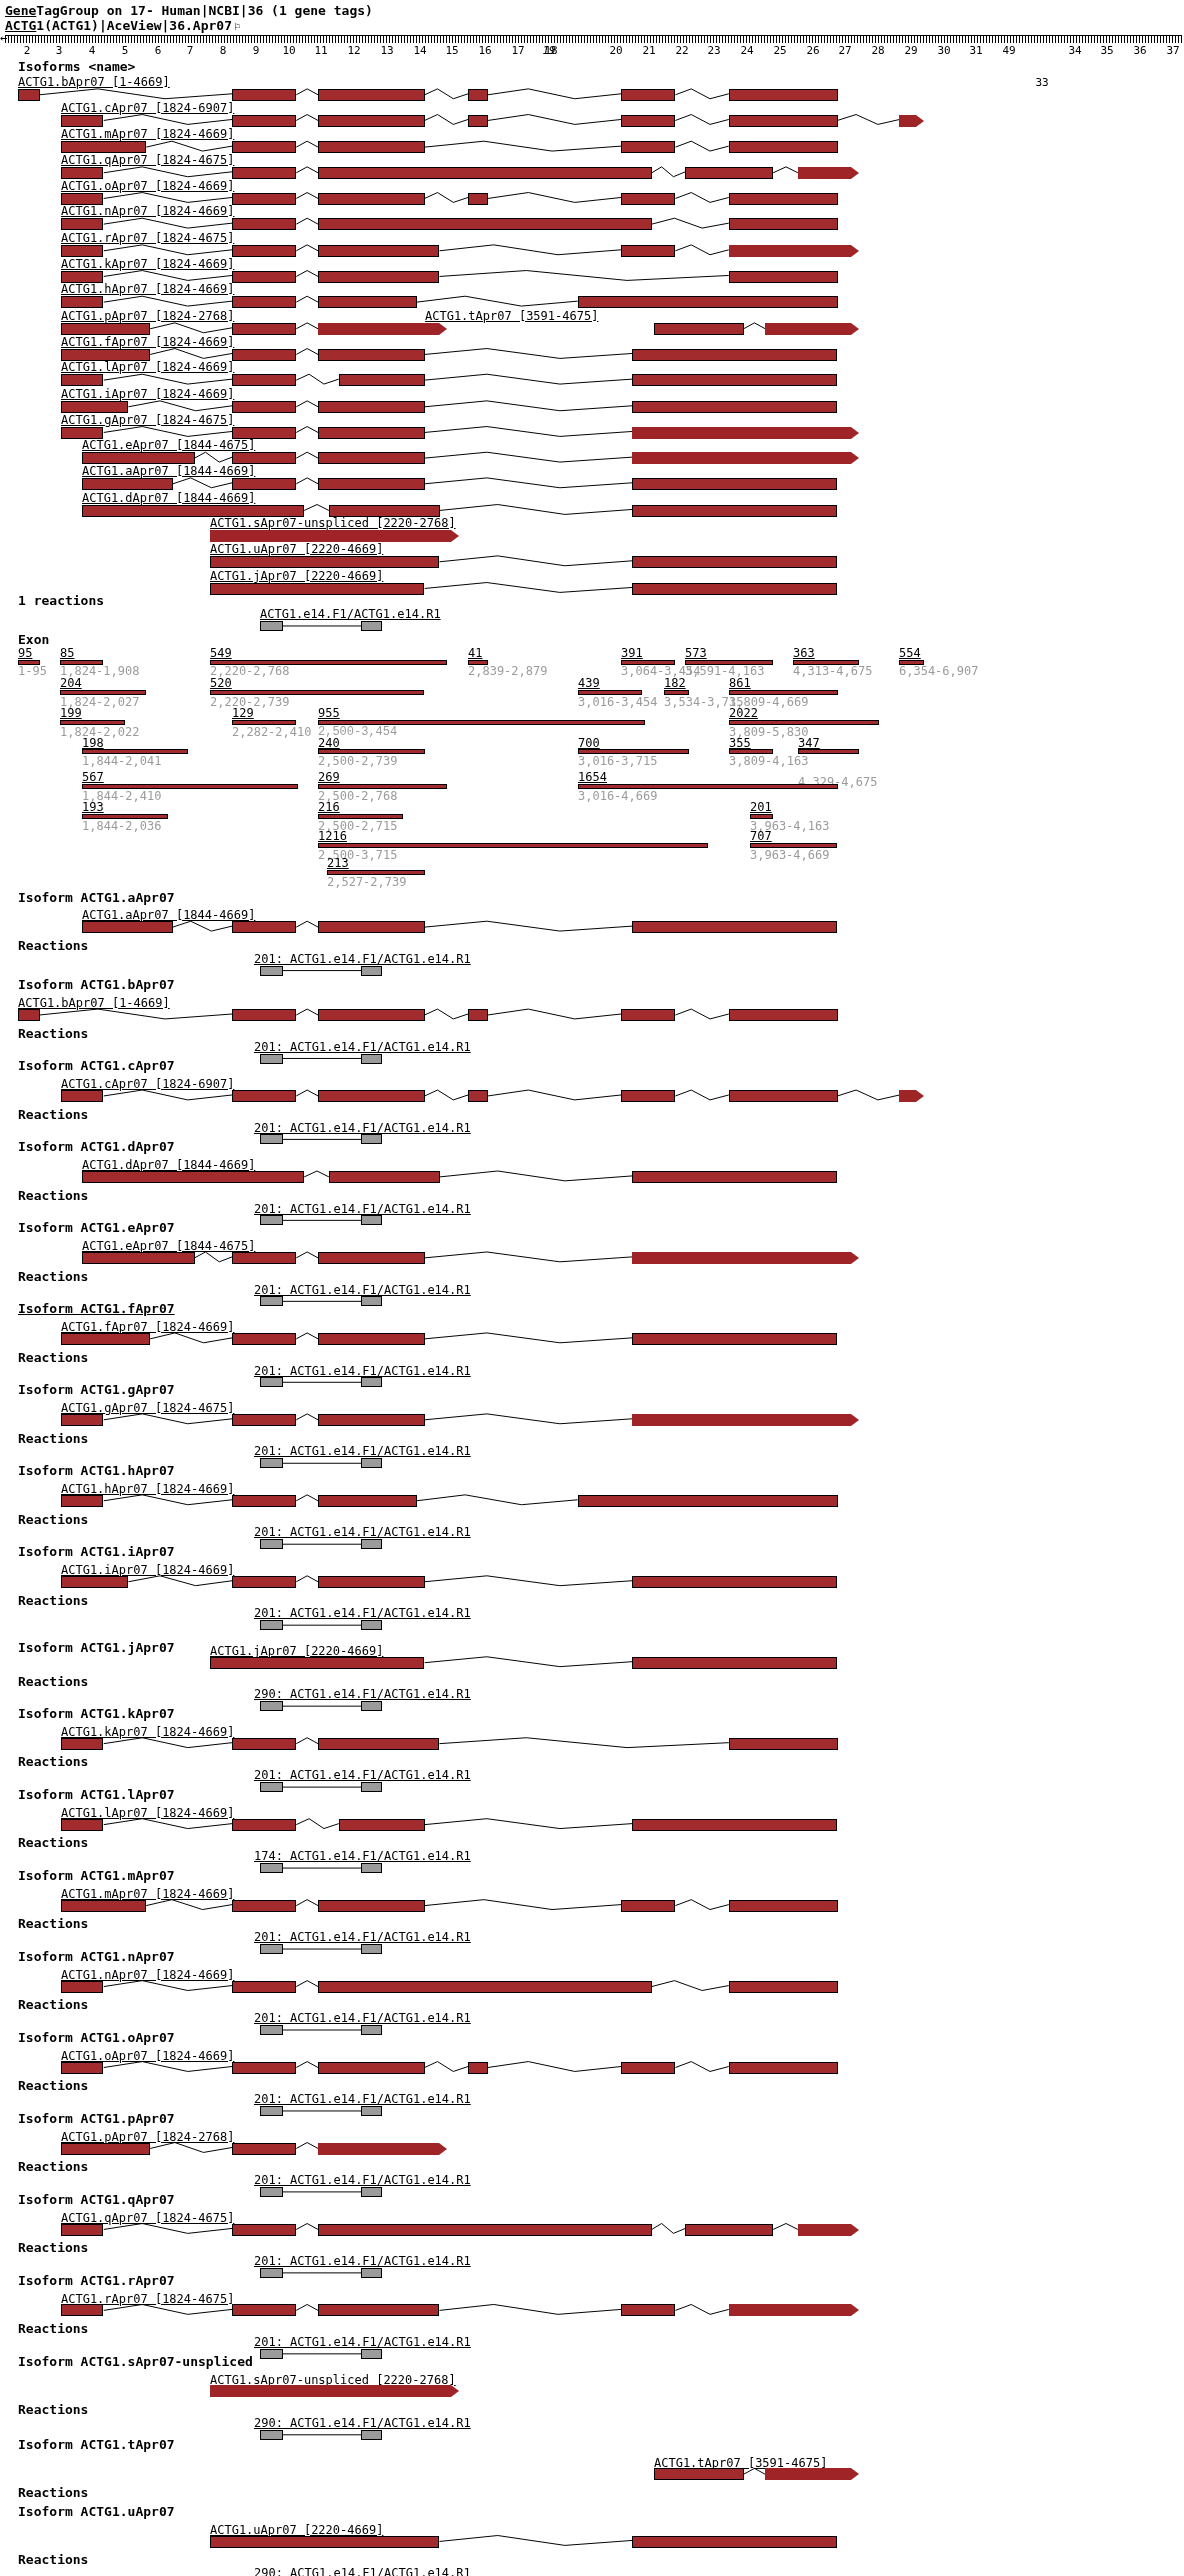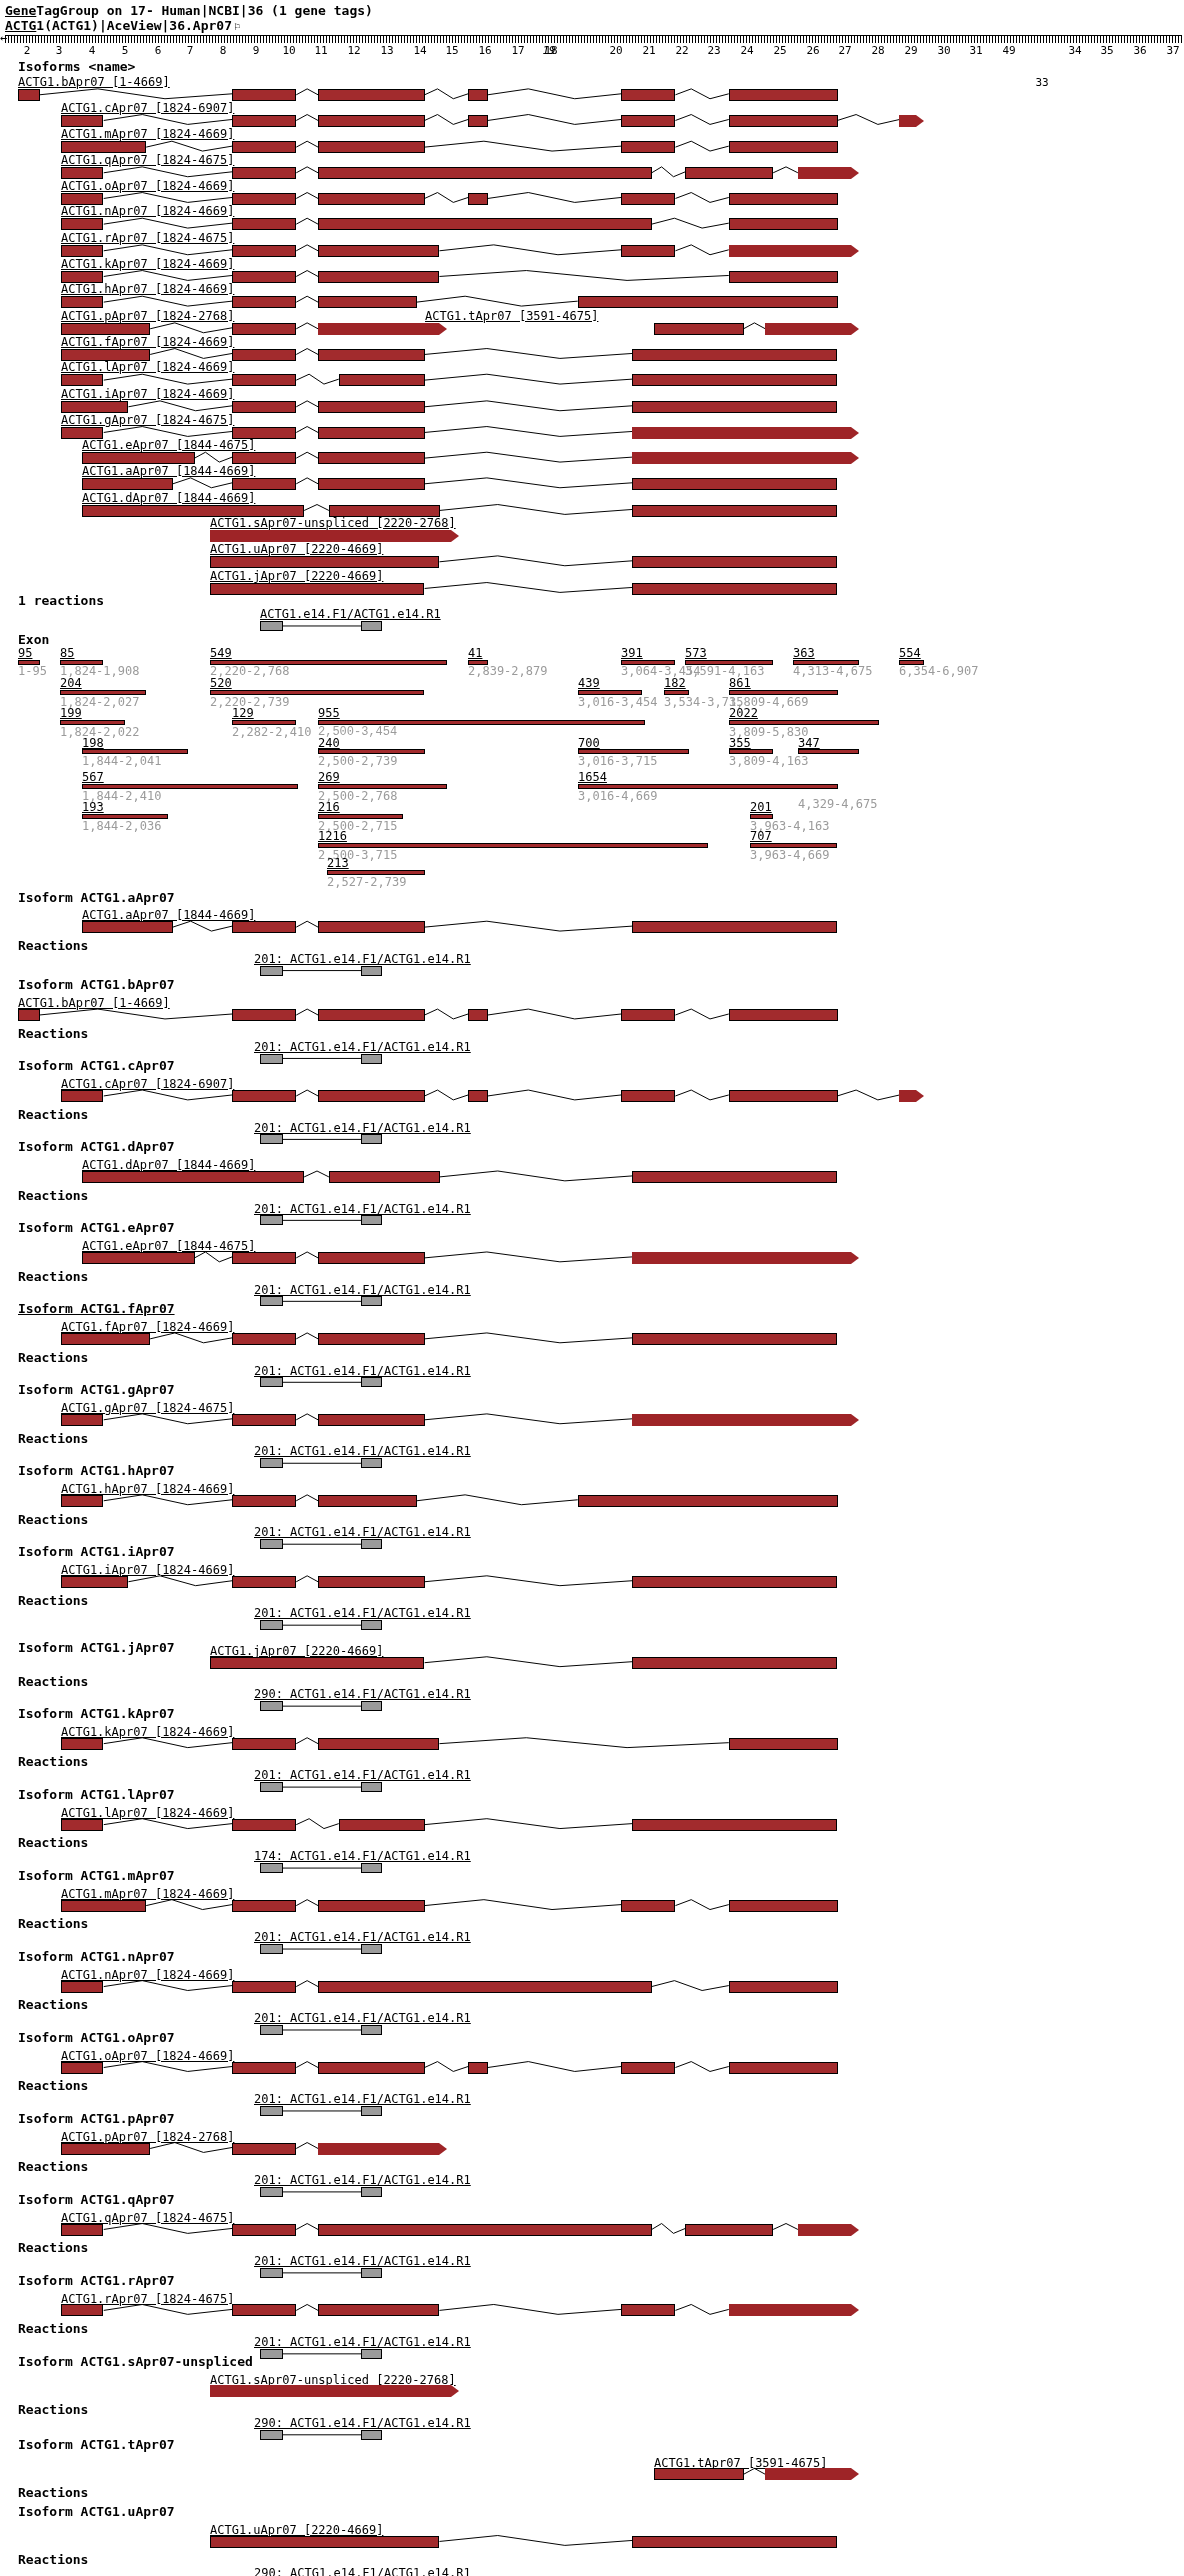--- a/index.html
+++ b/index.html
@@ -388,21 +388,21 @@
     <div class="bar" style="left: 318px; top: 749px; width: 107px; height: 5px;"></div>
     <div class="range" style="left: 318px; top: 755px;">2,500-2,739</div>
     <div class="lbl link" style="left: 578px; top: 737px;">700</div>
     <div class="bar" style="left: 578px; top: 749px; width: 111px; height: 5px;"></div>
     <div class="range" style="left: 578px; top: 755px;">3,016-3,715</div>
     <div class="lbl link" style="left: 729px; top: 737px;">355</div>
     <div class="bar" style="left: 729px; top: 749px; width: 44px; height: 5px;"></div>
     <div class="range" style="left: 729px; top: 755px;">3,809-4,163</div>
     <div class="lbl link" style="left: 798px; top: 737px;">347</div>
     <div class="bar" style="left: 798px; top: 749px; width: 61px; height: 5px;"></div>
-    <div class="range" style="left: 798px; top: 798px; text-align: right;">4,329-4,675</div>
+    <div class="range" style="left: 798px; top: 776px; text-align: right;">4,329-4,675</div>
     <div class="lbl link" style="left: 82px; top: 771px;">567</div>
     <div class="bar" style="left: 82px; top: 784px; width: 216px; height: 5px;"></div>
     <div class="range" style="left: 82px; top: 790px;">1,844-2,410</div>
     <div class="lbl link" style="left: 318px; top: 771px;">269</div>
     <div class="bar" style="left: 318px; top: 784px; width: 129px; height: 5px;"></div>
     <div class="range" style="left: 318px; top: 790px;">2,500-2,768</div>
     <div class="lbl link" style="left: 578px; top: 771px;">1654</div>
     <div class="bar" style="left: 578px; top: 784px; width: 260px; height: 5px;"></div>
     <div class="range" style="left: 578px; top: 790px;">3,016-4,669</div>
     <div class="lbl link" style="left: 82px; top: 801px;">193</div>

